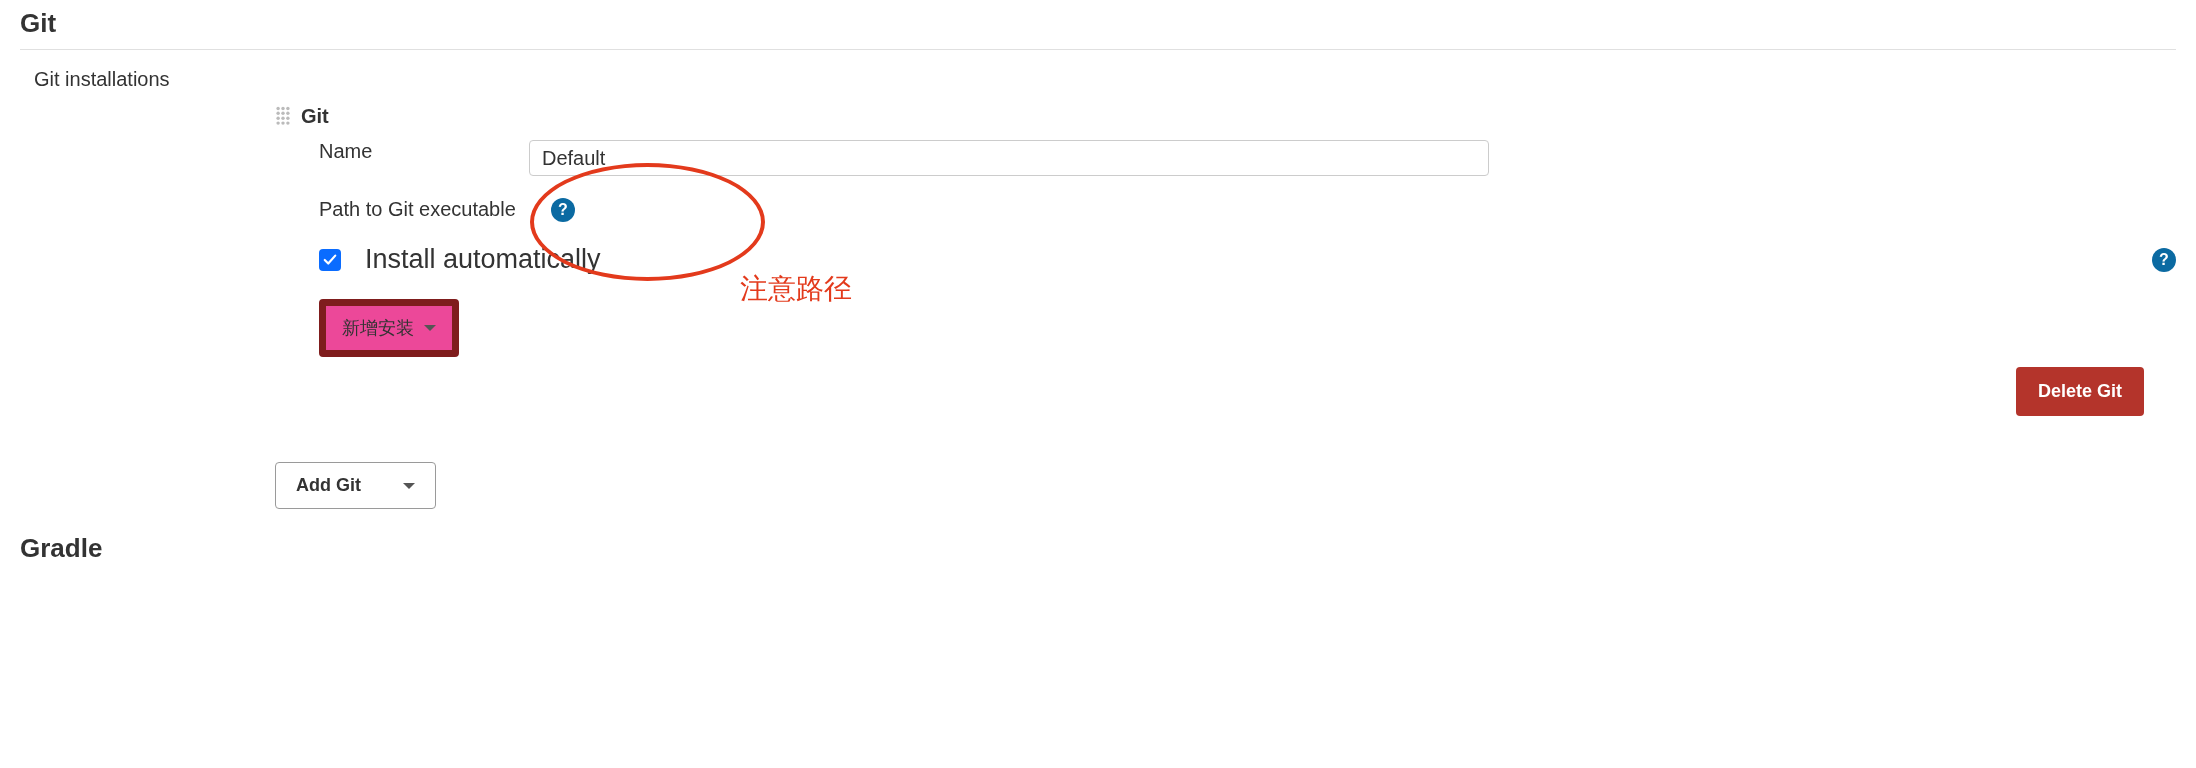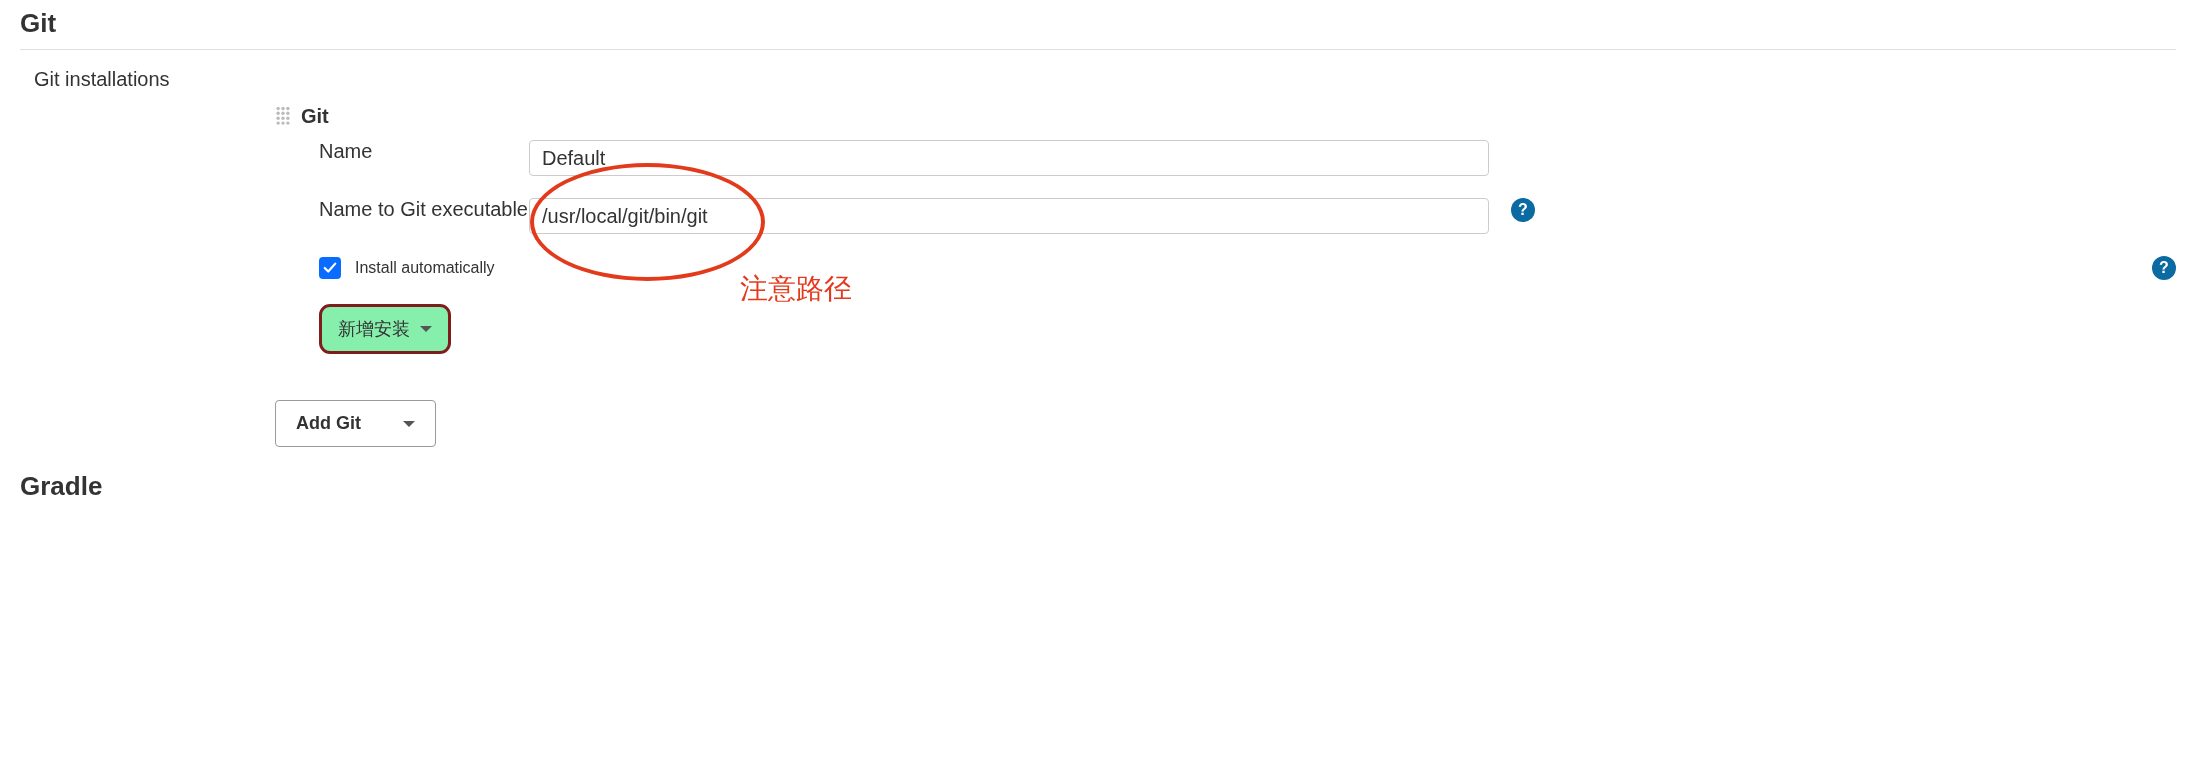--- a/index.html
+++ b/index.html
@@ -93,30 +93,30 @@
       height: 22px;
       border-radius: 4px;
       background: #0a6cff;
       display: inline-flex;
       align-items: center;
       justify-content: center;
       margin-right: 14px;
       cursor: pointer;
     }
     .checkbox svg { width: 14px; height: 14px; }
-    .checkbox-label { font-size: 16px; }
+    .checkbox-label { font-size: 27px; margin-left: 10px; }
     .dropdown-btn {
       display: inline-flex;
       align-items: center;
-      border: 3px solid #7f1d1d;
-      border-radius: 11px;
+      border: 7px solid #7f1d1d;
+      border-radius: 4px;
       padding: 10px 16px;
       font-size: 18px;
       color: #333;
-      background: #86efac;
+      background: #ec4899;
       cursor: pointer;
       margin-left: 44px;
     }
     .dropdown-btn .caret {
       width: 0; height: 0;
       border-left: 6px solid transparent;
       border-right: 6px solid transparent;
       border-top: 6px solid #555;
       margin-left: 10px;
     }
@@ -206,40 +206,42 @@
       </span>
       <span>Git</span>
     </div>
 
     <div class="field-row">
       <label class="field-label">Name</label>
       <input class="text-input" type="text" value="Default" style="">
     </div>
 
     <div class="field-row">
-      <label class="field-label">Name to Git executable</label>
-      <input class="text-input" type="text" value="/usr/local/git/bin/git" style="">
+      <label class="field-label">Path to Git executable</label>
       <span class="help-icon">?</span>
     </div>
 
     <div class="checkbox-row">
       <span class="checkbox">
         <svg viewBox="0 0 16 16">
             <path d="M2 8 L6 12 L14 3" stroke="#fff" stroke-width="2.5" fill="none" stroke-linecap="round" stroke-linejoin="round"></path>
           </svg>
       </span>
       <span class="checkbox-label">Install automatically</span>
       <span class="help-icon" style="margin-left:auto;">?</span>
     </div>
 
     <button class="dropdown-btn">
       <span>新增安装</span>
       <span class="caret"></span>
     </button>
 
+    <div class="clearfix" style="position:relative;">
+      <button class="delete-btn">Delete Git</button>
+    </div>
   </div>
 
   <button class="add-btn">
     <span>Add Git</span>
     <span class="caret"></span>
   </button>
 
   
   <div class="annotation-ellipse"></div>
   <div class="annotation-text">注意路径</div>

